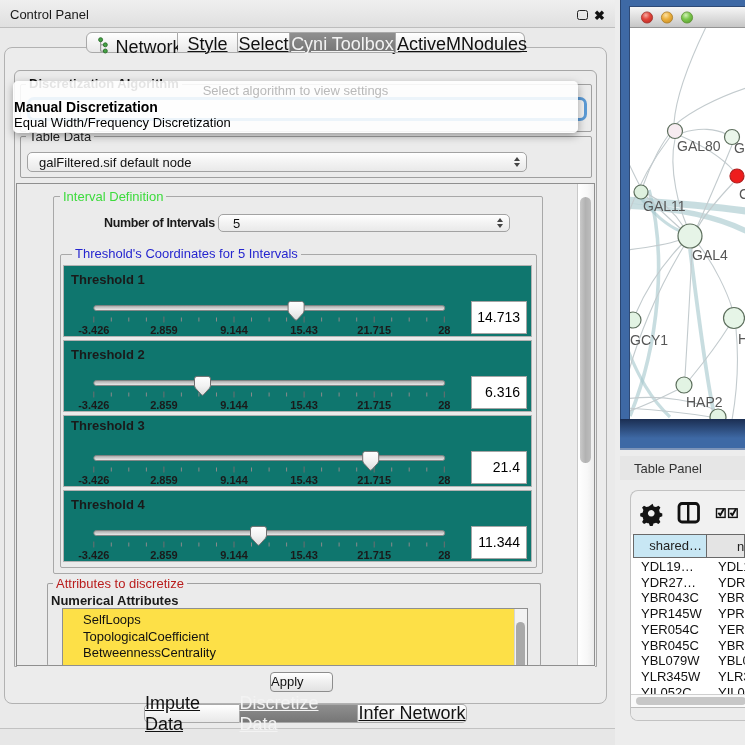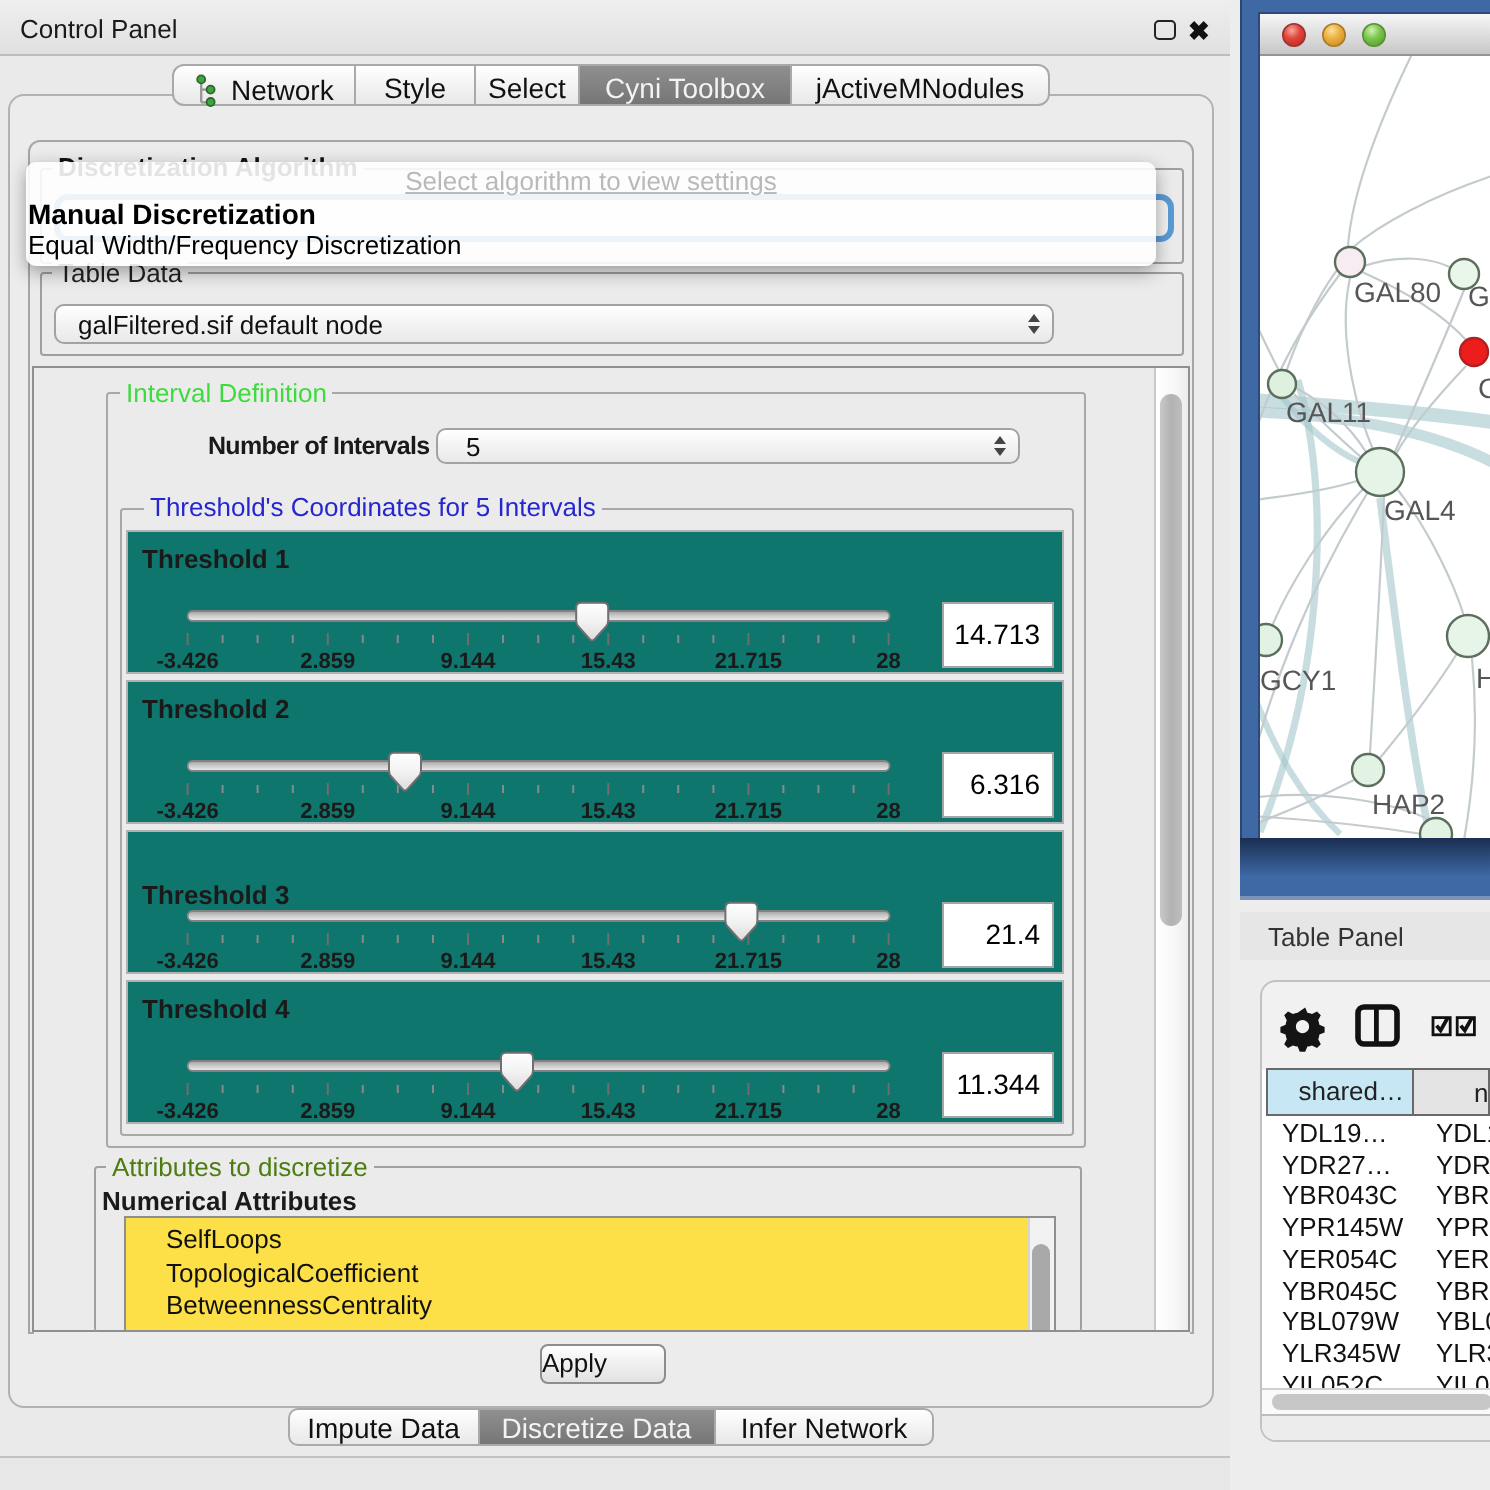--- a/index.html
+++ b/index.html
@@ -14,21 +14,21 @@
 .combo { position:absolute; border:1px solid #a2a2a2; border-radius:5px;
   background:linear-gradient(#ffffff,#f4f4f4 45%,#e9e9e9); font-size:13px; color:#111; }
 .combo .arr { position:absolute; right:6px; top:0; height:100%; display:flex; flex-direction:column; justify-content:center; }
 .tri-u { width:0;height:0;border-left:3.5px solid transparent;border-right:3.5px solid transparent;border-bottom:4.5px solid #444; margin-bottom:2px;}
 .tri-d { width:0;height:0;border-left:3.5px solid transparent;border-right:3.5px solid transparent;border-top:4.5px solid #444;}
 .tbox { position:absolute; border:1px solid #b2b2b2; background:#0f766e; }
 .vfield { position:absolute; border:1.5px solid #a5a5a5; background:#fff; color:#000;
   font-size:14px; text-align:right; padding-right:6px; }
 .seg { position:absolute; top:0; border-top:1px solid #a9a9a9; border-bottom:1px solid #a9a9a9;
   border-right:1px solid #a9a9a9; background:linear-gradient(#ffffff,#f2f2f2 55%,#e8e8e8);
-  display:flex; align-items:center; justify-content:center; font-size:14px; color:#111; }
+  display:flex; align-items:center; justify-content:center; font-size:18px; color:#111;text-decoration:underline; }
 .seg.dark { background:linear-gradient(#8f8f8f,#767676); color:#f3f3f3; }
 </style>
 </head>
 <body>
 <div id="stage">
 
 <div class="abs" style="left:0;top:0;width:615px;height:729px;background:#eaeaea;border-bottom:1px solid #c2c2c2;"></div>
 
 <div class="abs" style="left:0;top:0;width:615px;height:28px;background:linear-gradient(#efefef,#e0e0e0);border-bottom:1px solid #bdbdbd;"></div>
 <div class="abs t13" style="left:10px;top:7px;color:#1a1a1a;">Control Panel</div>
@@ -167,21 +167,21 @@
         <text x="99.9" y="40" font-size="11" font-weight="bold" fill="#1a1a1a" text-anchor="middle" font-family="Liberation Sans, sans-serif">2.859</text>
         <text x="170.0" y="40" font-size="11" font-weight="bold" fill="#1a1a1a" text-anchor="middle" font-family="Liberation Sans, sans-serif">9.144</text>
         <text x="240.1" y="40" font-size="11" font-weight="bold" fill="#1a1a1a" text-anchor="middle" font-family="Liberation Sans, sans-serif">15.43</text>
         <text x="310.2" y="40" font-size="11" font-weight="bold" fill="#1a1a1a" text-anchor="middle" font-family="Liberation Sans, sans-serif">21.715</text>
         <text x="380.3" y="40" font-size="11" font-weight="bold" fill="#1a1a1a" text-anchor="middle" font-family="Liberation Sans, sans-serif">28</text>
         <path d="M -8,-4.3 Q -8,-6.8 -5.5,-6.8 L 5.5,-6.8 Q 8,-6.8 8,-4.3 L 8,2 Q 8,4 6.8,5.2 L 1.2,11.4 Q 0,12.7 -1.2,11.4 L -6.8,5.2 Q -8,4 -8,2 Z" transform="translate(138.5,14.2)" fill="url(#tg)" stroke="#6f6f6f" stroke-width="1"></path>
       </svg>
  <div class="vfield" style="left:407px;top:35px;width:56px;height:33px;line-height:30px;">6.316</div>
 </div>
 <div class="tbox" style="left:63px;top:415px;width:469px;height:72px;">
- <div class="abs bold t13" style="left:7px;top:2px;margin-top:22px;">Threshold 3</div>
+ <div class="abs bold t13" style="left:7px;top:2px;">Threshold 3</div>
  <svg class="abs" style="left:0;top:28px;" width="469" height="44" viewBox="0 0 469 44">
         <rect x="29.8" y="11.5" width="351" height="5" rx="2.5" fill="url(#gg)" stroke="#828282" stroke-width="0.9"></rect>
         <line x1="29.8" y1="22.5" x2="29.8" y2="28.5" stroke="#6e6e6e" stroke-width="1"></line>
         <line x1="47.3" y1="23.5" x2="47.3" y2="27.5" stroke="#8a8a8a" stroke-width="1"></line>
         <line x1="64.8" y1="23.5" x2="64.8" y2="27.5" stroke="#8a8a8a" stroke-width="1"></line>
         <line x1="82.4" y1="23.5" x2="82.4" y2="27.5" stroke="#8a8a8a" stroke-width="1"></line>
         <line x1="99.9" y1="22.5" x2="99.9" y2="28.5" stroke="#6e6e6e" stroke-width="1"></line>
         <line x1="117.4" y1="23.5" x2="117.4" y2="27.5" stroke="#8a8a8a" stroke-width="1"></line>
         <line x1="134.9" y1="23.5" x2="134.9" y2="27.5" stroke="#8a8a8a" stroke-width="1"></line>
         <line x1="152.5" y1="23.5" x2="152.5" y2="27.5" stroke="#8a8a8a" stroke-width="1"></line>
@@ -238,40 +238,40 @@
         <text x="170.0" y="40" font-size="11" font-weight="bold" fill="#1a1a1a" text-anchor="middle" font-family="Liberation Sans, sans-serif">9.144</text>
         <text x="240.1" y="40" font-size="11" font-weight="bold" fill="#1a1a1a" text-anchor="middle" font-family="Liberation Sans, sans-serif">15.43</text>
         <text x="310.2" y="40" font-size="11" font-weight="bold" fill="#1a1a1a" text-anchor="middle" font-family="Liberation Sans, sans-serif">21.715</text>
         <text x="380.3" y="40" font-size="11" font-weight="bold" fill="#1a1a1a" text-anchor="middle" font-family="Liberation Sans, sans-serif">28</text>
         <path d="M -8,-4.3 Q -8,-6.8 -5.5,-6.8 L 5.5,-6.8 Q 8,-6.8 8,-4.3 L 8,2 Q 8,4 6.8,5.2 L 1.2,11.4 Q 0,12.7 -1.2,11.4 L -6.8,5.2 Q -8,4 -8,2 Z" transform="translate(194.5,14.2)" fill="url(#tg)" stroke="#6f6f6f" stroke-width="1"></path>
       </svg>
  <div class="vfield" style="left:407px;top:35px;width:56px;height:33px;line-height:30px;">11.344</div>
 </div>
 
 <div class="group" style="left:47px;top:583px;width:494px;height:83px;border-color:#a0a0a0;border-bottom:none;"></div>
-<div class="glabel" style="left:53px;top:577px;color:#4d7c0f;">Attributes to discretize</div>
+<div class="glabel" style="left:53px;top:577px;color:#b91c1c;">Attributes to discretize</div>
 <div class="abs t13 bold" style="left:51px;top:593px;">Numerical Attributes</div>
 <div class="abs" style="left:62px;top:608px;width:466px;height:57px;background:#fde047;border:1px solid #8f8f8f;border-bottom:none;overflow:hidden;">
   <div style="position:absolute;left:20px;top:3px;font-size:13px;color:#111;">SelfLoops</div>
   <div style="position:absolute;left:20px;top:19.5px;font-size:13px;color:#111;">TopologicalCoefficient</div>
   <div style="position:absolute;left:20px;top:36px;font-size:13px;color:#111;">BetweennessCentrality</div>
   <div style="position:absolute;right:0;top:0;width:13px;height:57px;background:#f2f2f2;border-left:1px solid #d5d5d5;"></div>
   <div style="position:absolute;right:2px;top:13px;width:9px;height:44px;background:#a9a9a9;border-radius:4.5px 4.5px 0 0;"></div>
 </div>
 
 <div class="abs" style="left:17px;top:666px;width:578px;height:7px;background:#ececec;"></div>
 
 <div class="abs" style="left:270px;top:672px;width:63px;height:20px;border:1px solid #8d8d8d;border-radius:4px;background:linear-gradient(#ffffff,#efefef 50%,#e2e2e2);text-align:left;font-size:13px;color:#111;line-height:18px;">Apply</div>
 
 <div class="seg" style="left:144px;width:95.5px;top:704px;height:19px;border-left:1px solid #a9a9a9;border-radius:5px 0 0 5px;">Impute Data</div>
 <div class="seg dark" style="left:239.5px;width:118.5px;top:704px;height:19px;">Discretize Data</div>
 <div class="seg" style="left:358px;width:109px;top:704px;height:19px;border-radius:0 5px 5px 0;">Infer Network</div>
 
 <div class="abs" style="left:13px;top:81px;width:565px;height:52px;background:rgba(255,255,255,0.885);border-radius:5px;box-shadow:0 3px 9px rgba(0,0,0,0.35);"></div>
-<div class="abs" style="left:13px;top:83px;width:565px;text-align:center;font-size:13px;color:#b9b9b9;text-decoration:underline;">Select algorithm to view settings</div>
+<div class="abs" style="left:13px;top:83px;width:565px;text-align:center;font-size:13px;color:#b9b9b9;">Select algorithm to view settings</div>
 <div class="abs bold" style="left:14px;top:99px;font-size:14px;color:#000;">Manual Discretization</div>
 <div class="abs" style="left:14px;top:115px;font-size:13px;color:#000;">Equal Width/Frequency Discretization</div>
 
 <svg class="abs" style="left:614px;top:368px;" width="7" height="8" viewBox="0 0 7 8">
       <path d="M 5.5,0.5 L 5.5,7 L 1,3.8 Z" fill="#555"></path>
     </svg>
 <div class="abs" style="left:615px;top:0;width:130px;height:745px;background:#ededed;"></div>
 
 <div class="abs" style="left:620px;top:0;width:125px;height:450px;background:#3e69a5;border-left:1px solid #2a4672;"></div>
 <div class="abs" style="left:620px;top:419px;width:125px;height:31px;background:linear-gradient(#1b2e52,#3e69a5 62%);"></div>

